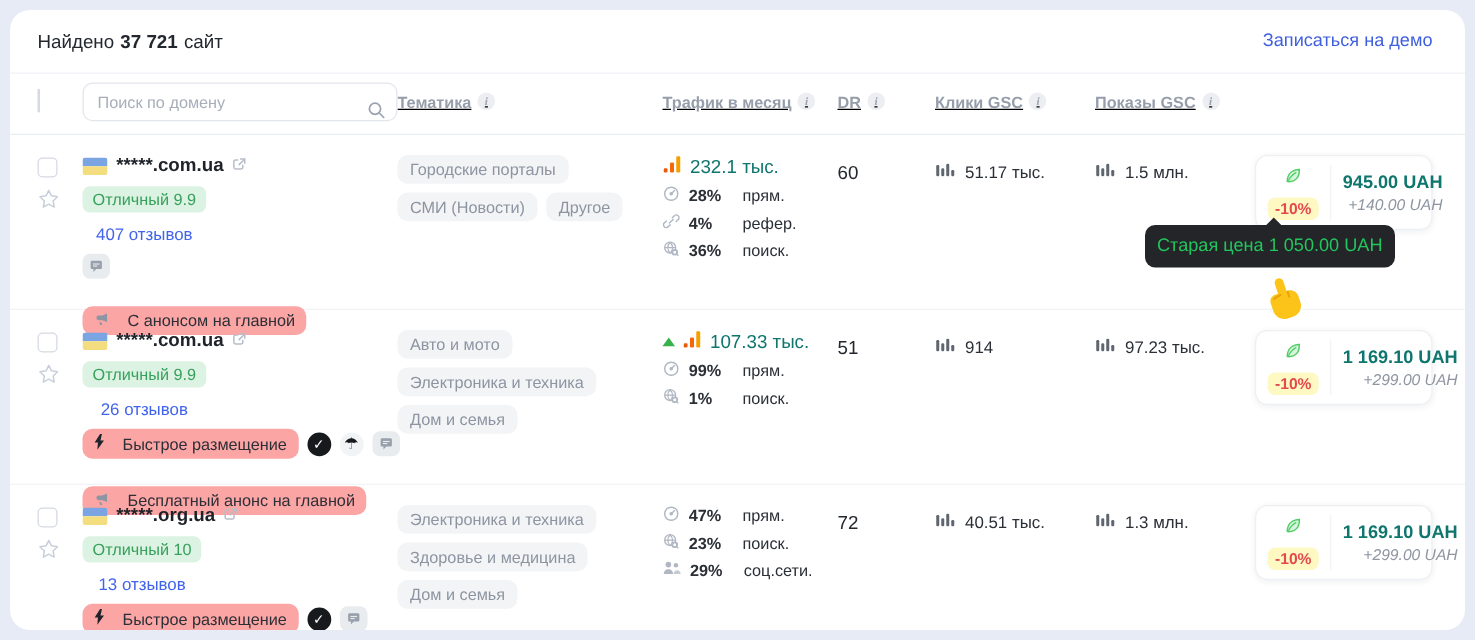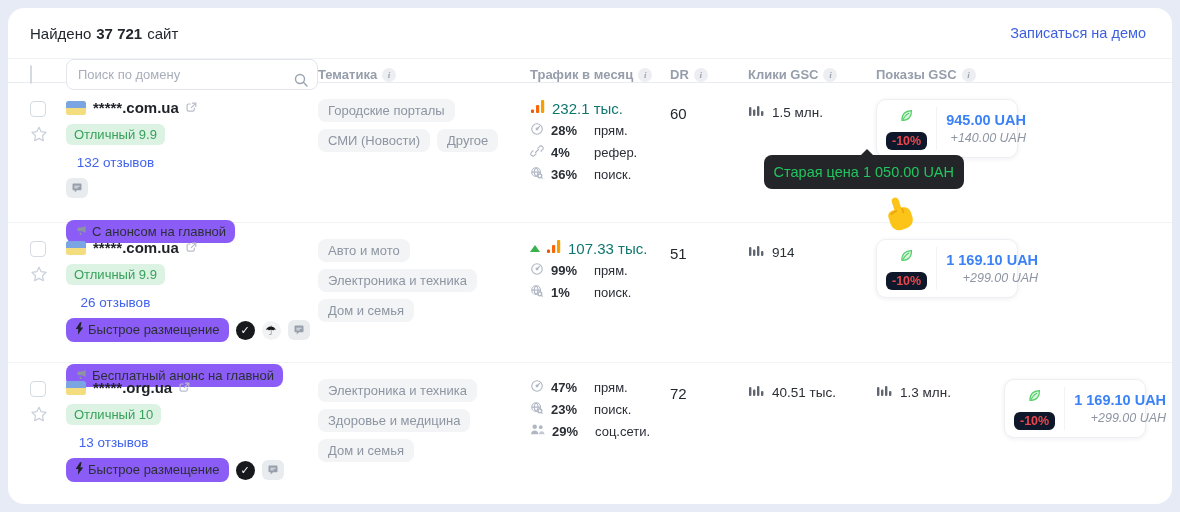--- a/index.html
+++ b/index.html
@@ -15,21 +15,21 @@
   }
   
   .topbar { height:50px; display:flex; align-items:center; justify-content:space-between; padding:0 26px 0 22px; }
   .found { font-size:15px; color:#23272e; display:flex; gap:5px; }
   .found .cnt { font-weight:700; }
   .demo-link { color:#3f5fdf; font-size:14.5px; cursor:pointer; text-decoration:none; }
   
   :root { --cols: 36px 252px 212px 140px 78px 128px 128px 1fr; }
   .thead {
     display:grid; grid-template-columns:var(--cols); align-items:center;
-    height:25px; padding:0 32px 4px 22px; border-top:1px solid #f0f2f6; border-bottom:1px solid #e9edf2;
+    height:50px; padding:0 32px 4px 22px; border-top:1px solid #f0f2f6; border-bottom:1px solid #e9edf2;text-decoration:underline;
   }
   .hcell { font-size:13px; font-weight:600; color:#969eab; display:flex; align-items:center; gap:5px; }
   .hcell.dark { color:#3c424d; }
   .info-ic {
     width:14px; height:14px; border-radius:50%; background:#eceef2; color:#9aa3b0;
     font-size:9px; font-style:italic; display:inline-flex; align-items:center; justify-content:center;
     font-family:"Liberation Serif","DejaVu Serif",serif; flex:none;
   }
   .checkbox { width:16px; height:16px; border:1.5px solid #d4d9e2; border-radius:4px; background:#fff; }
   .search-wrap { position:relative; width:178px; }
@@ -59,22 +59,22 @@
   .selcell { display:flex; flex-direction:column; gap:8px; align-items:flex-start; padding-top:2px; }
   .domaincell { display:flex; flex-direction:column; gap:8px; align-items:flex-start; }
   .domline { display:flex; align-items:center; gap:7px; font-weight:700; font-size:15px; color:#1f2329; cursor:pointer; }
   .flag { width:20px; height:14px; border-radius:2.5px; overflow:hidden; flex:none; }
   .flag .t { height:7px; background:#7aa5e2; } .flag .b { height:7px; background:#f3dd7f; }
   .ratingline { display:flex; gap:10px; align-items:center;flex-direction:column; }
   .badge-rating { background:#dcf3e3; color:#37a05b; font-size:13px; padding:3px 8px; border-radius:6px; }
   .reviews { color:#4263eb; font-size:13.5px; font-weight:500; cursor:pointer; }
   .tagline { display:flex; gap:7px; align-items:center; }
   .tag {
-    background:#8b5cf6; border-radius:8px; padding:4px 9px; font-size:13px;
-    color:#2b2f36; display:flex; gap:4px; align-items:flex-start; font-weight:500; white-space:nowrap;
+    background:#fca5a5; border-radius:8px; padding:4px 9px; font-size:13px;
+    color:#2b2f36; display:flex; gap:14px; align-items:flex-end; font-weight:500; white-space:nowrap;
   }
   .announce { margin-top:14px; }
   .circle-dark { width:19px; height:19px; border-radius:50%; background:#17191d; color:#fff; font-size:11px;
     display:inline-flex; align-items:center; justify-content:center; flex:none; }
   .circle-light { width:19px; height:19px; border-radius:50%; background:#f1f3f5; color:#17191d; font-size:13px;
     display:inline-flex; align-items:center; justify-content:center; flex:none; }
   .cbadge { width:22px; height:20px; border-radius:6px; background:#e9ecef;
     display:inline-flex; align-items:center; justify-content:center; flex:none; }
   .topicscell { display:flex; flex-wrap:wrap; gap:7px; align-content:flex-start; padding-right:14px; }
   .topic { background:#f3f4f6; border-radius:8px; padding:4px 10px; font-size:13px; color:#8d95a2; white-space:nowrap; }
@@ -85,23 +85,23 @@
   .tsrc .pct { font-weight:700; min-width:36px; }
   .drcell { font-size:15px; color:#23272e; padding-top:6px; }
   .gsccell { display:flex; gap:8px; align-items:center; font-size:13.5px; color:#2b2f36; align-self:start; padding-top:4px; }
   
   .pricecell { position:relative; }
   .pricecard {
     width:142px; background:#fff; border:1px solid #edeff3; border-radius:10px;
     box-shadow:0 1px 5px rgba(20,30,60,.07); display:flex; padding:7px 10px 7px 9px; gap:9px; cursor:pointer;
   }
   .pc-left { display:flex; flex-direction:column; align-items:center; gap:4px; padding-right:9px; border-right:1px solid #f1f3f6; }
-  .disc { background:#0f172a; color:#e5484d; font-size:12.5px; font-weight:700; padding:2px 6px; border-radius:6px; }
+  .disc { background:#fef9c3; color:#e5484d; font-size:12.5px; font-weight:700; padding:2px 6px; border-radius:6px; }
   .pc-right { display:flex; flex-direction:column; gap:3px; align-items:flex-end; flex:1; justify-content:center; }
-  .pmain { font-size:14.5px; font-weight:700; color:#3b82f6; white-space:nowrap; }
+  .pmain { font-size:14.5px; font-weight:700; color:#0f766e; white-space:nowrap; }
   .psub { font-size:12.5px; color:#8d95a2; white-space:nowrap;font-style:italic; }
   .tooltip {
     position:absolute; top:56px; right:40px; background:#242528; color:#22c55e;
     font-size:14.5px; padding:9px 10px; border-radius:8px; white-space:nowrap; z-index:5;
   }
   .tooltip::before {
     content:""; position:absolute; top:-6px; left:96px;
     border-left:7px solid transparent; border-right:7px solid transparent; border-bottom:7px solid #242528;
   }
   .finger { position:absolute; top:96px; left:4px; }
@@ -174,21 +174,21 @@
         <span>
           <svg width="11" height="11" viewBox="0 0 12 12" fill="none" stroke="#b6bdc9" stroke-width="1.3" stroke-linecap="round">
               <path d="M4.5 2.2H2.7C1.8 2.2 1.2 2.9 1.2 3.7v4.8c0 .8.6 1.5 1.5 1.5h4.8c.8 0 1.5-.7 1.5-1.5V6.7"></path>
               <path d="M7 1.3h3.7V5"></path>
               <path d="M10.3 1.7L5.8 6.2"></path>
             </svg>
         </span>
       </div>
       <div class="ratingline">
         <span class="badge-rating">Отличный 9.9</span>
-        <span class="reviews">132 отзывов</span>
+        <span class="reviews">407 отзывов</span>
       </div>
       <div class="tagline">
         <span class="cbadge">
           <svg width="12" height="12" viewBox="0 0 16 16" fill="#98a0ac">
               <path d="M2 3.5C2 2.7 2.7 2 3.5 2h9c.8 0 1.5.7 1.5 1.5v6c0 .8-.7 1.5-1.5 1.5H8l-3 3v-3H3.5C2.7 11 2 10.3 2 9.5z"></path>
               <rect x="4.5" y="5" width="7" height="1.2" fill="#e9ecef"></rect>
               <rect x="4.5" y="7.2" width="4.5" height="1.2" fill="#e9ecef"></rect>
             </svg>
         </span>
       </div>
@@ -244,20 +244,29 @@
               <path d="M2 7h10M7 2c-2.8 3-2.8 7 0 10M7 2c2.8 3 2.8 7 0 10"></path>
               <circle cx="11.2" cy="11.2" r="2.4" fill="#fff"></circle>
               <circle cx="11.2" cy="11.2" r="2"></circle>
               <line x1="12.9" y1="12.9" x2="14.5" y2="14.5"></line>
             </svg></span>
         <span class="pct">36%</span>
         <span class="lbl">поиск.</span>
       </div>
     </div>
     <div class="drcell">60</div>
+    <div class="gsccell">
+      <span><svg width="16" height="16" viewBox="0 0 16 16" fill="#5f6670">
+            <rect x="1" y="4" width="2.4" height="9" rx="1"></rect>
+            <rect x="5" y="6.5" width="2.4" height="6.5" rx="1"></rect>
+            <rect x="9" y="3" width="2.4" height="10" rx="1"></rect>
+            <rect x="13" y="8" width="2.4" height="5" rx="1"></rect>
+          </svg></span>
+      <span>51.17 тыс.</span>
+    </div>
     <div class="gsccell">
       <span><svg width="16" height="16" viewBox="0 0 16 16" fill="#5f6670">
             <rect x="1" y="4" width="2.4" height="9" rx="1"></rect>
             <rect x="5" y="6.5" width="2.4" height="6.5" rx="1"></rect>
             <rect x="9" y="3" width="2.4" height="10" rx="1"></rect>
             <rect x="13" y="8" width="2.4" height="5" rx="1"></rect>
           </svg></span>
       <span>1.5 млн.</span>
     </div>
     <div class="pricecell">
@@ -390,20 +399,29 @@
     <div class="drcell">51</div>
     <div class="gsccell">
       <span><svg width="16" height="16" viewBox="0 0 16 16" fill="#5f6670">
             <rect x="1" y="4" width="2.4" height="9" rx="1"></rect>
             <rect x="5" y="6.5" width="2.4" height="6.5" rx="1"></rect>
             <rect x="9" y="3" width="2.4" height="10" rx="1"></rect>
             <rect x="13" y="8" width="2.4" height="5" rx="1"></rect>
           </svg></span>
       <span>914</span>
     </div>
+    <div class="gsccell">
+      <span><svg width="16" height="16" viewBox="0 0 16 16" fill="#5f6670">
+            <rect x="1" y="4" width="2.4" height="9" rx="1"></rect>
+            <rect x="5" y="6.5" width="2.4" height="6.5" rx="1"></rect>
+            <rect x="9" y="3" width="2.4" height="10" rx="1"></rect>
+            <rect x="13" y="8" width="2.4" height="5" rx="1"></rect>
+          </svg></span>
+      <span>97.23 тыс.</span>
+    </div>
     <div class="pricecell">
       <div class="pricecard">
         <div class="pc-left">
           <span>
             <svg width="17" height="17" viewBox="0 0 20 20">
                 <path d="M4.5 15.5C4.5 8.5 9 4.5 15.8 4.2c.4 7-3.3 11.5-10 11.5z" fill="#d9f4de" stroke="#51cf66" stroke-width="1.4"></path>
                 <path d="M5.5 15c2-4 4.5-6.5 7.5-8" fill="none" stroke="#51cf66" stroke-width="1.2"></path>
               </svg>
           </span>
           <span class="disc">-10%</span>

